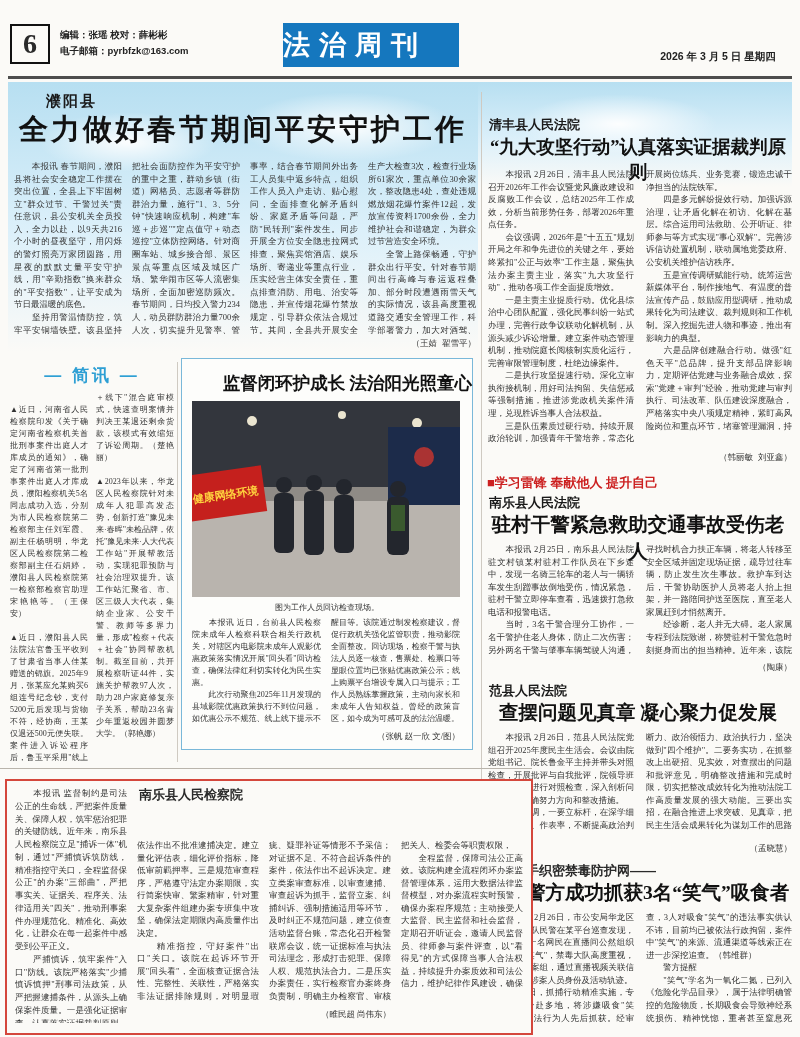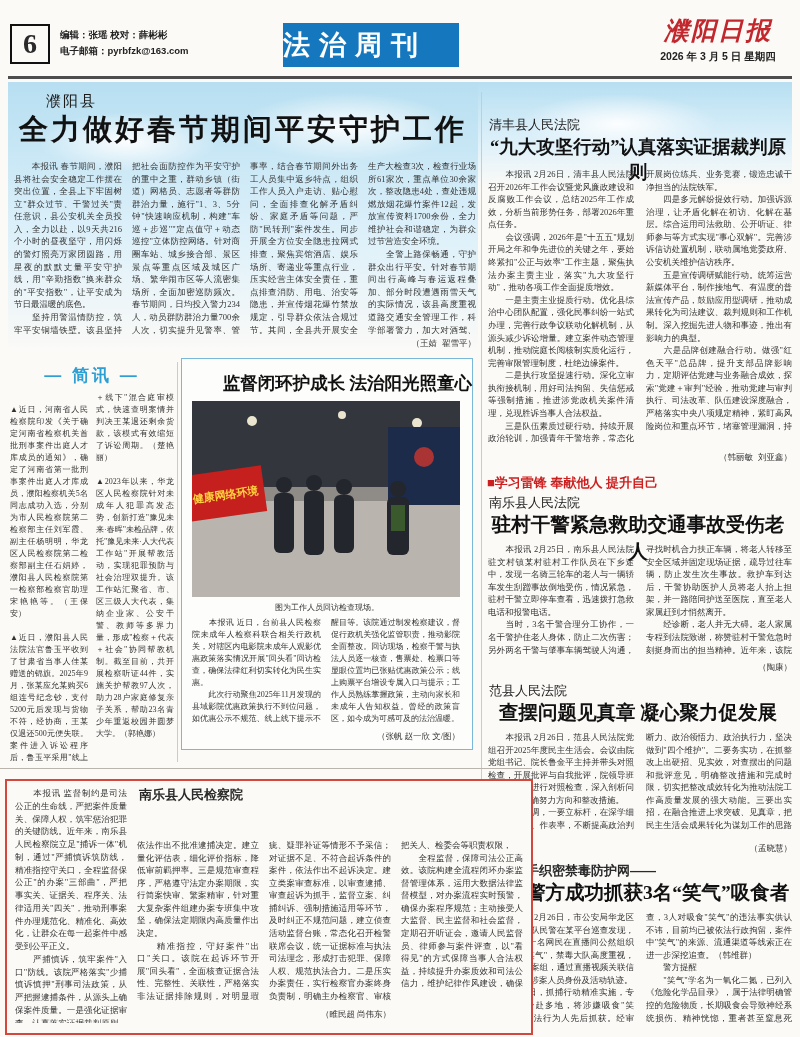--- a/index.html
+++ b/index.html
@@ -2,21 +2,21 @@
 <html><head>
 <meta charset="utf-8">
 <style>
   html,body{margin:0;padding:0;background:#e8e6e1;}
   #page{position:relative;width:800px;height:1037px;margin:0 auto;background:#fbfaf7;overflow:hidden;
         font-family:"Liberation Serif","DejaVu Serif",serif;color:#2a2a2a;}
   .abs{position:absolute;}
   .sans{font-family:"Liberation Sans","DejaVu Sans",sans-serif;}
   .body-txt{font-size:8.5px;line-height:1.48;text-align:justify;white-space:pre-line;overflow:hidden;column-fill:auto;color:#333;}
   .sig{font-size:8.5px;text-align:right;color:#333;font-family:Liberation Mono, monospace;}
-  .kicker{font-weight:normal;color:#1a1a1a;}
+  .kicker{font-weight:bold;color:#1a1a1a;}
   
   #pagenum{left:10px;top:24px;width:36px;height:36px;border:2px solid #111;text-align:center;line-height:36px;font-size:28px;font-weight:bold;}
   #editor-block{left:60px;top:27px;font-size:9.5px;line-height:1.7;font-weight:bold;color:#222;}
   #mast-pinyin{left:280px;top:7px;width:180px;text-align:center;letter-spacing:5px;font-size:12px;font-weight:bold;color:#c2410c;margin-top:34px;}
   #mast-box{left:283px;top:23px;width:176px;height:44px;background:#1577be;color:#fff;text-align:left;line-height:44px;font-size:27px;font-weight:bold;letter-spacing:9px;}
   #paper-logo{left:648px;top:14px;width:140px;text-align:center;font-size:25px;font-weight:bold;color:#c1272d;font-style:italic;letter-spacing:2px;}
   #paper-date{left:648px;top:50px;width:140px;text-align:center;font-size:10.5px;font-weight:bold;color:#222;}
   #head-rule{left:8px;top:76px;width:784px;height:2.5px;background:#4d4d4d;}
   
   .sky{background:linear-gradient(180deg,#b7dff1 0%,#dcf0fa 55%,rgba(255,255,255,0) 100%);}
@@ -75,21 +75,20 @@
 
 <div id="page">
 
   <div class="abs" id="pagenum">6</div>
   <div class="abs sans" id="editor-block">
     <div>编辑：张瑶  校对：薛彬彬</div>
     <div>电子邮箱：pyrbfzk@163.com</div>
   </div>
   <div class="abs sans" id="mast-pinyin">FAZHI  ZHOUKAN</div>
   <div class="abs sans" id="mast-box">法治周刊</div>
-  <div class="abs" id="paper-logo">濮阳日报</div>
   <div class="abs sans" id="paper-date">2026 年 3 月 5 日  星期四</div>
   <div class="abs" id="head-rule"></div>
 
   <div class="abs sky" id="sky-left">
     <div class="cloud" style="left:30px;top:30px;width:180px;height:60px;"></div>
     <div class="cloud" style="left:230px;top:10px;width:220px;height:70px;"></div>
   </div>
   <div class="abs sky" id="sky-right">
     <div class="cloud" style="left:40px;top:12px;width:200px;height:60px;"></div>
   </div>

